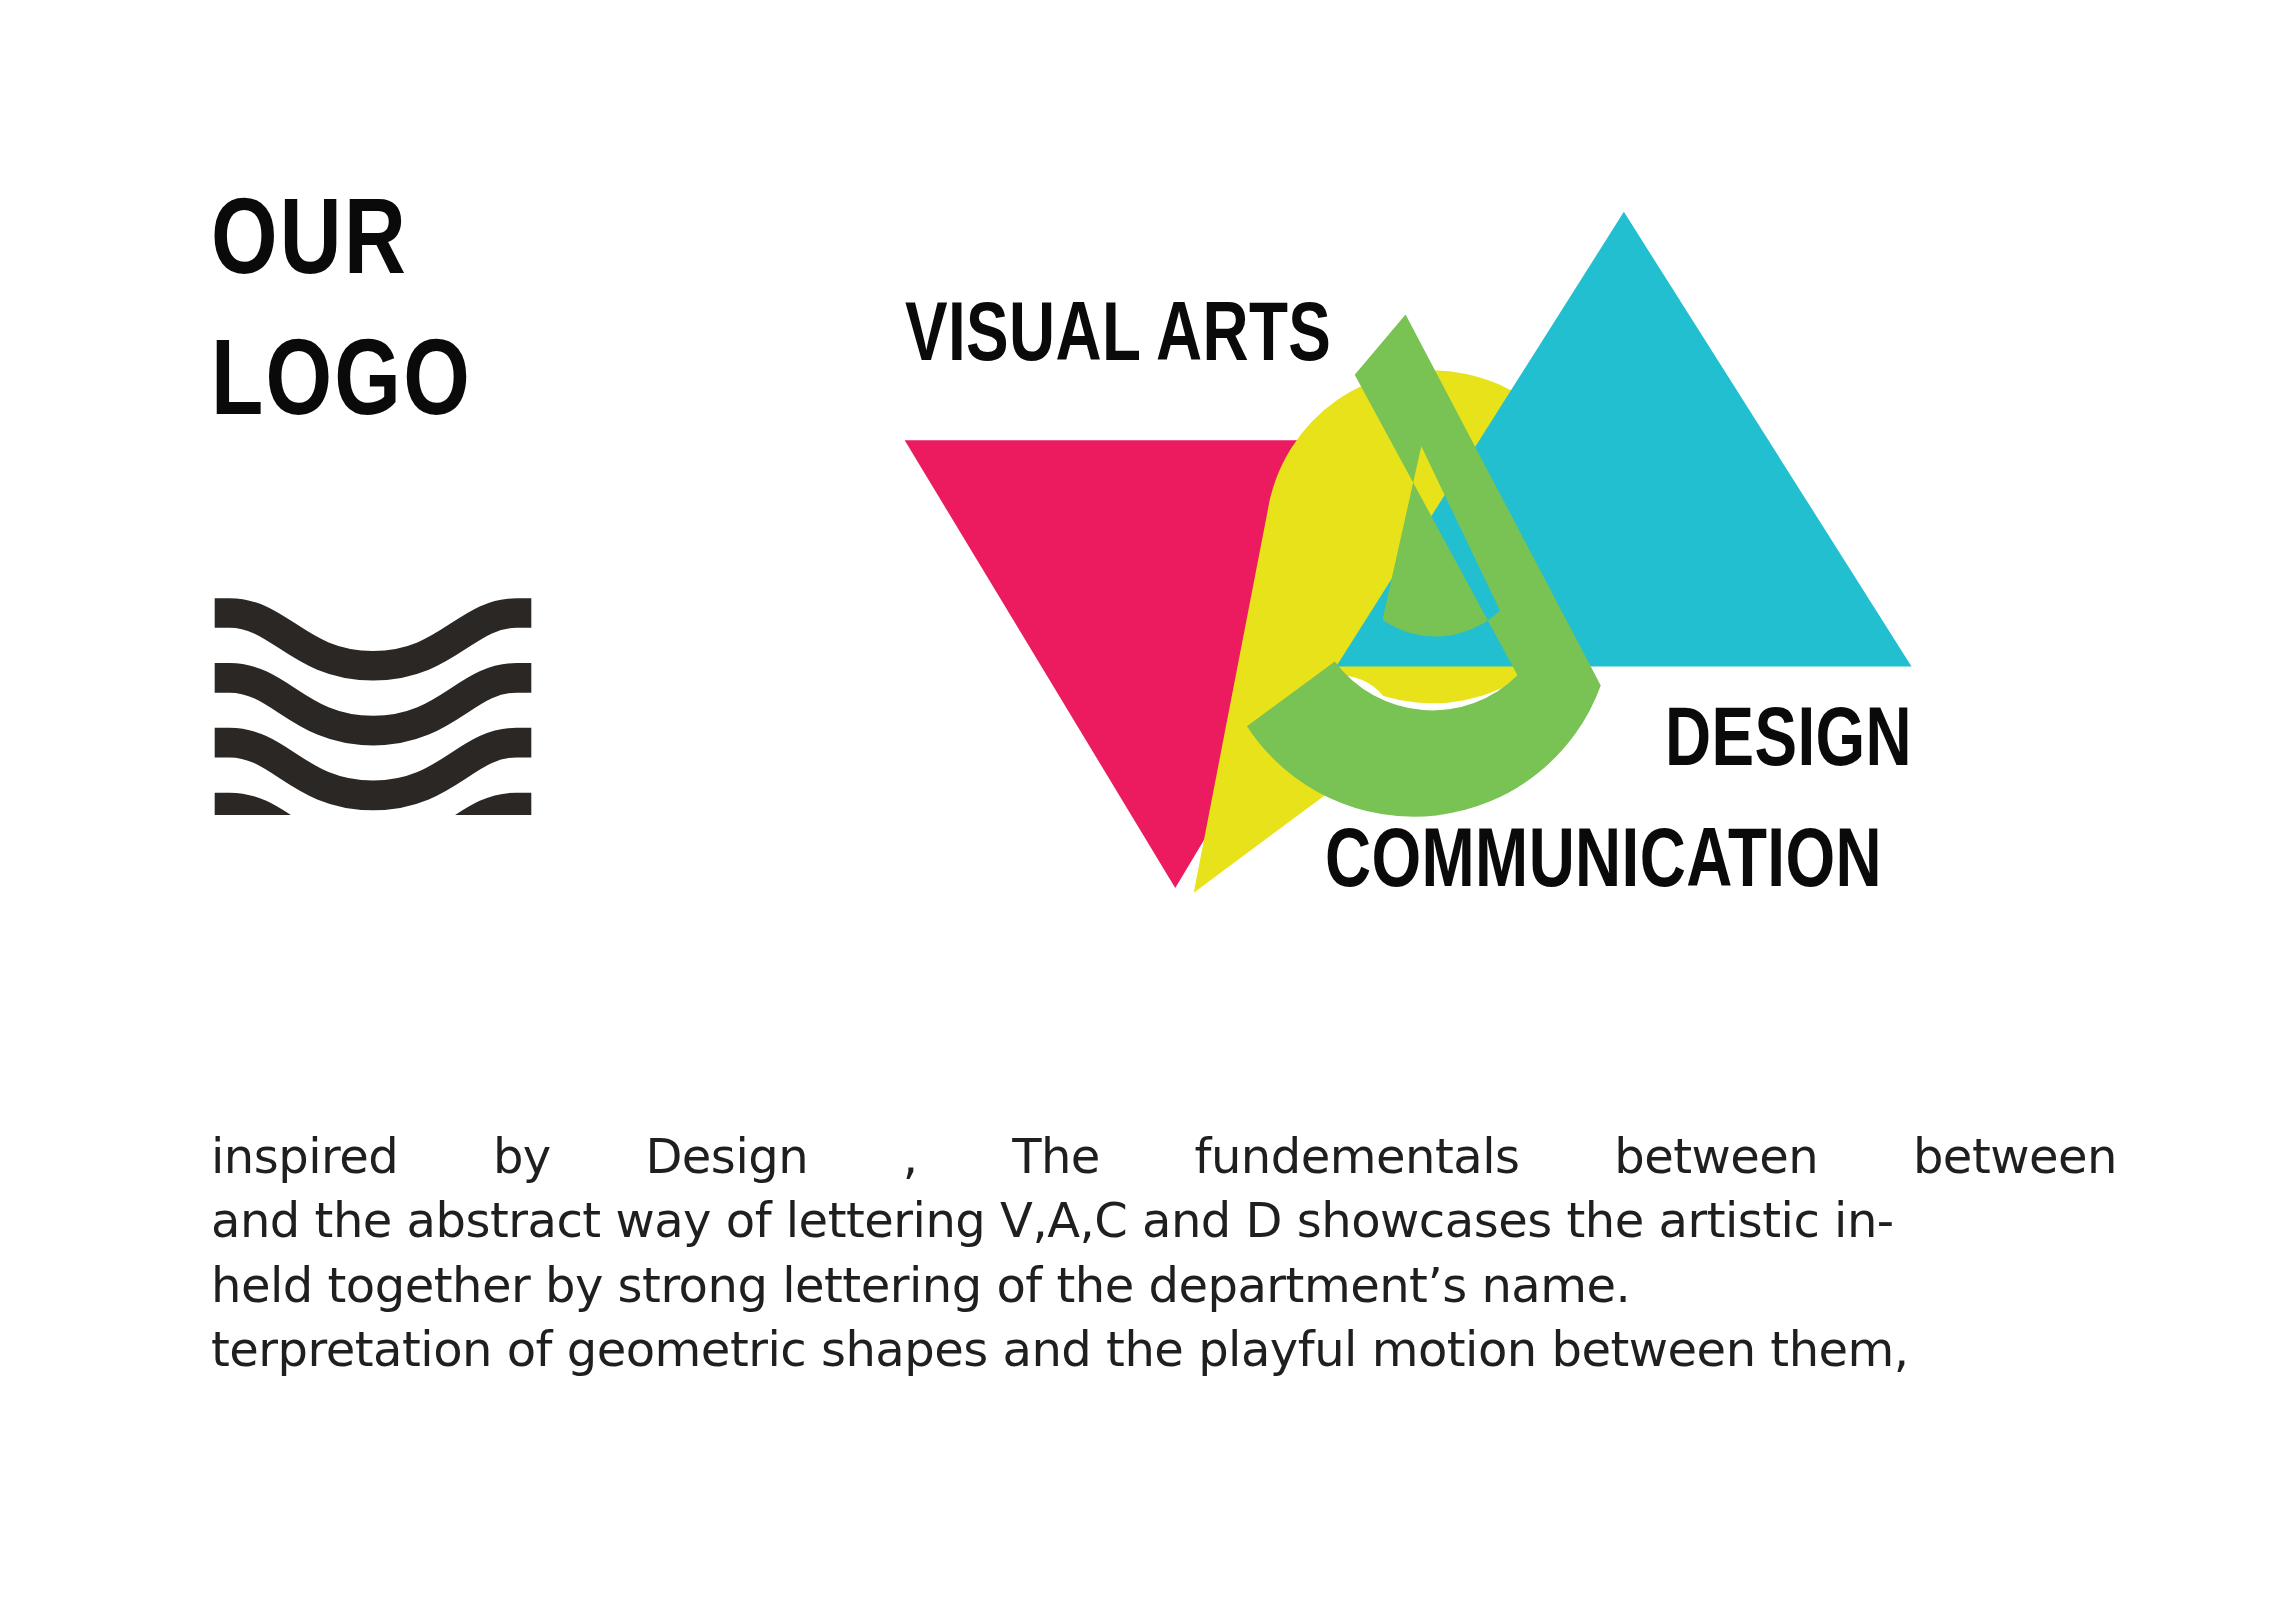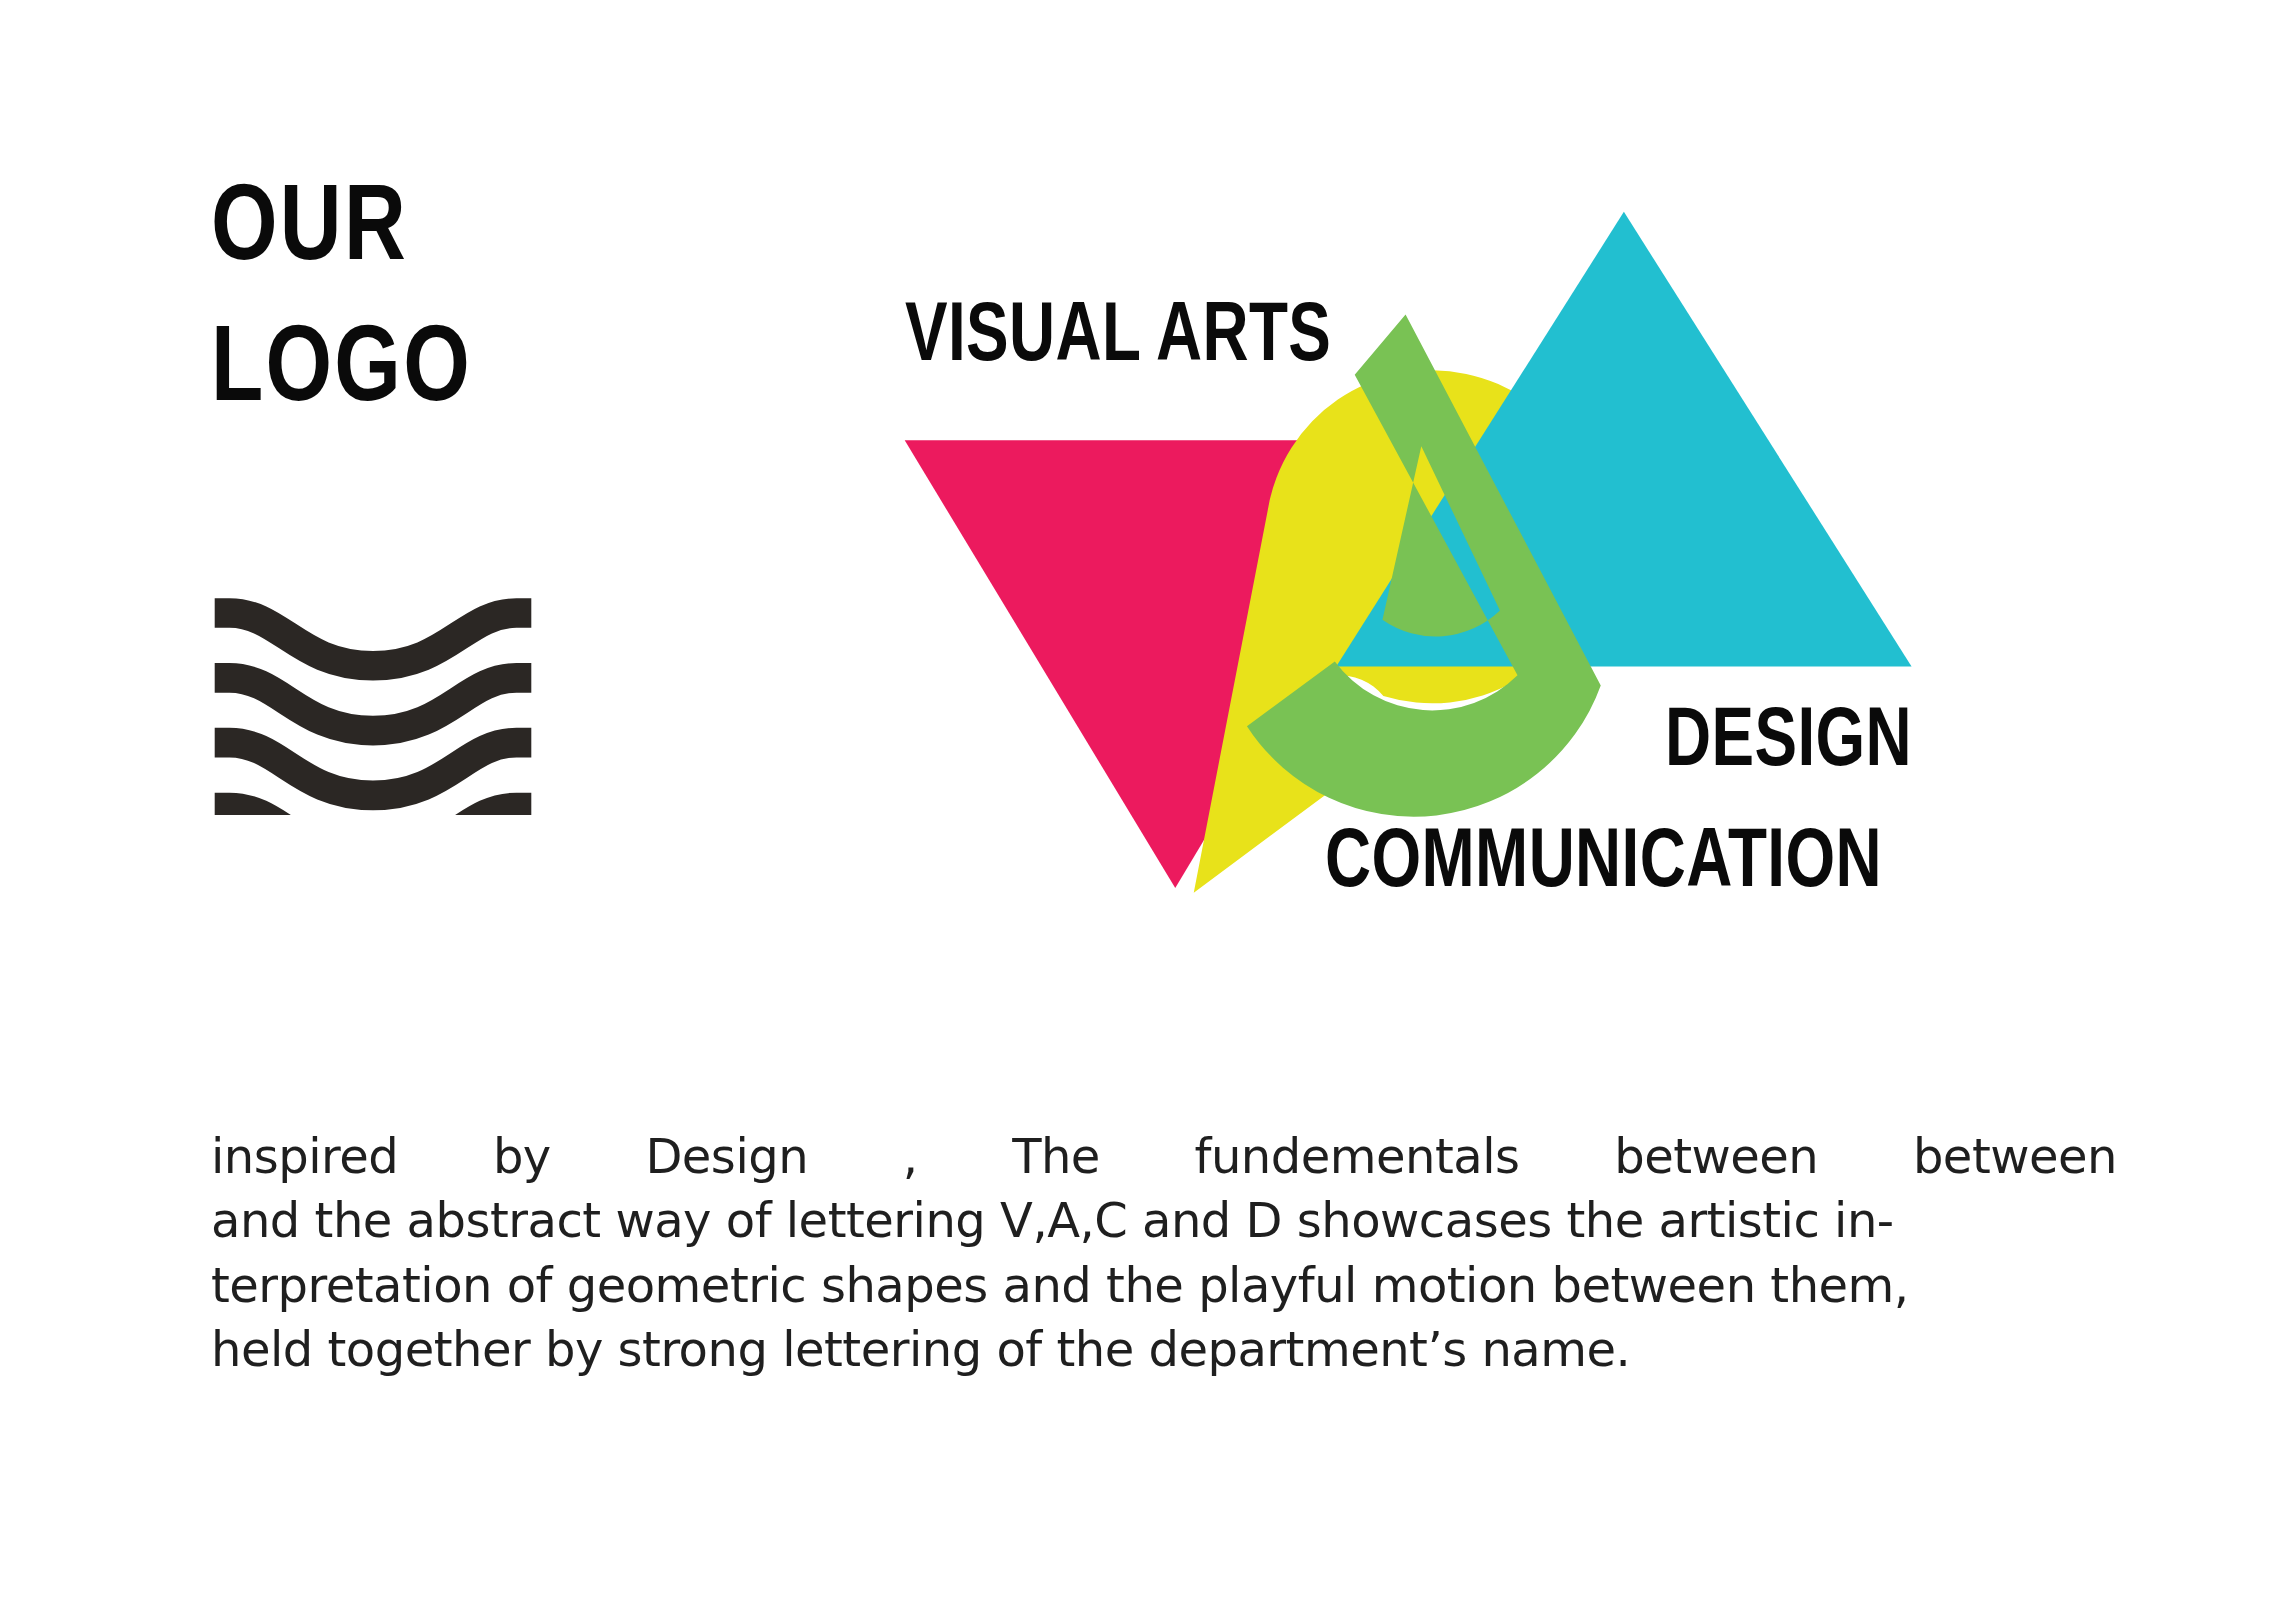--- a/index.html
+++ b/index.html
@@ -13,21 +13,21 @@
     position: relative;
     overflow: hidden;
     font-family: "Liberation Sans", sans-serif;
     -webkit-font-smoothing: antialiased;
   }
 
   
   #heading-block {
     position: absolute;
     left: 211px;
-    top: 171px;
+    top: 185px;
     width: 416px;
   }
   .heading-line {
     font-family: "Liberation Sans Narrow", "Liberation Sans", sans-serif;
     font-weight: 700;
     font-size: 107px;
     line-height: 0.96;
     letter-spacing: 2.8px;
     color: #0a0a0a;
     transform: scaleX(0.80);
@@ -168,16 +168,16 @@
       <span>inspired</span>
       <span>by</span>
       <span>Design</span>
       <span>,</span>
       <span>The</span>
       <span>fundementals</span>
       <span>between</span>
       <span>between</span>
     </span>
   <span class="para-line" id="desc-line-2">and the abstract way of lettering V,A,C and D showcases the artistic in-</span>
+  <span class="para-line" id="desc-line-4">held together by strong lettering of the department’s name.</span>
   <span class="para-line" id="desc-line-3">terpretation of geometric shapes and the playful motion between them,</span>
-  <span class="para-line" id="desc-line-4">held together by strong lettering of the department’s name.</span>
 </div>
 
 
 </body></html>

